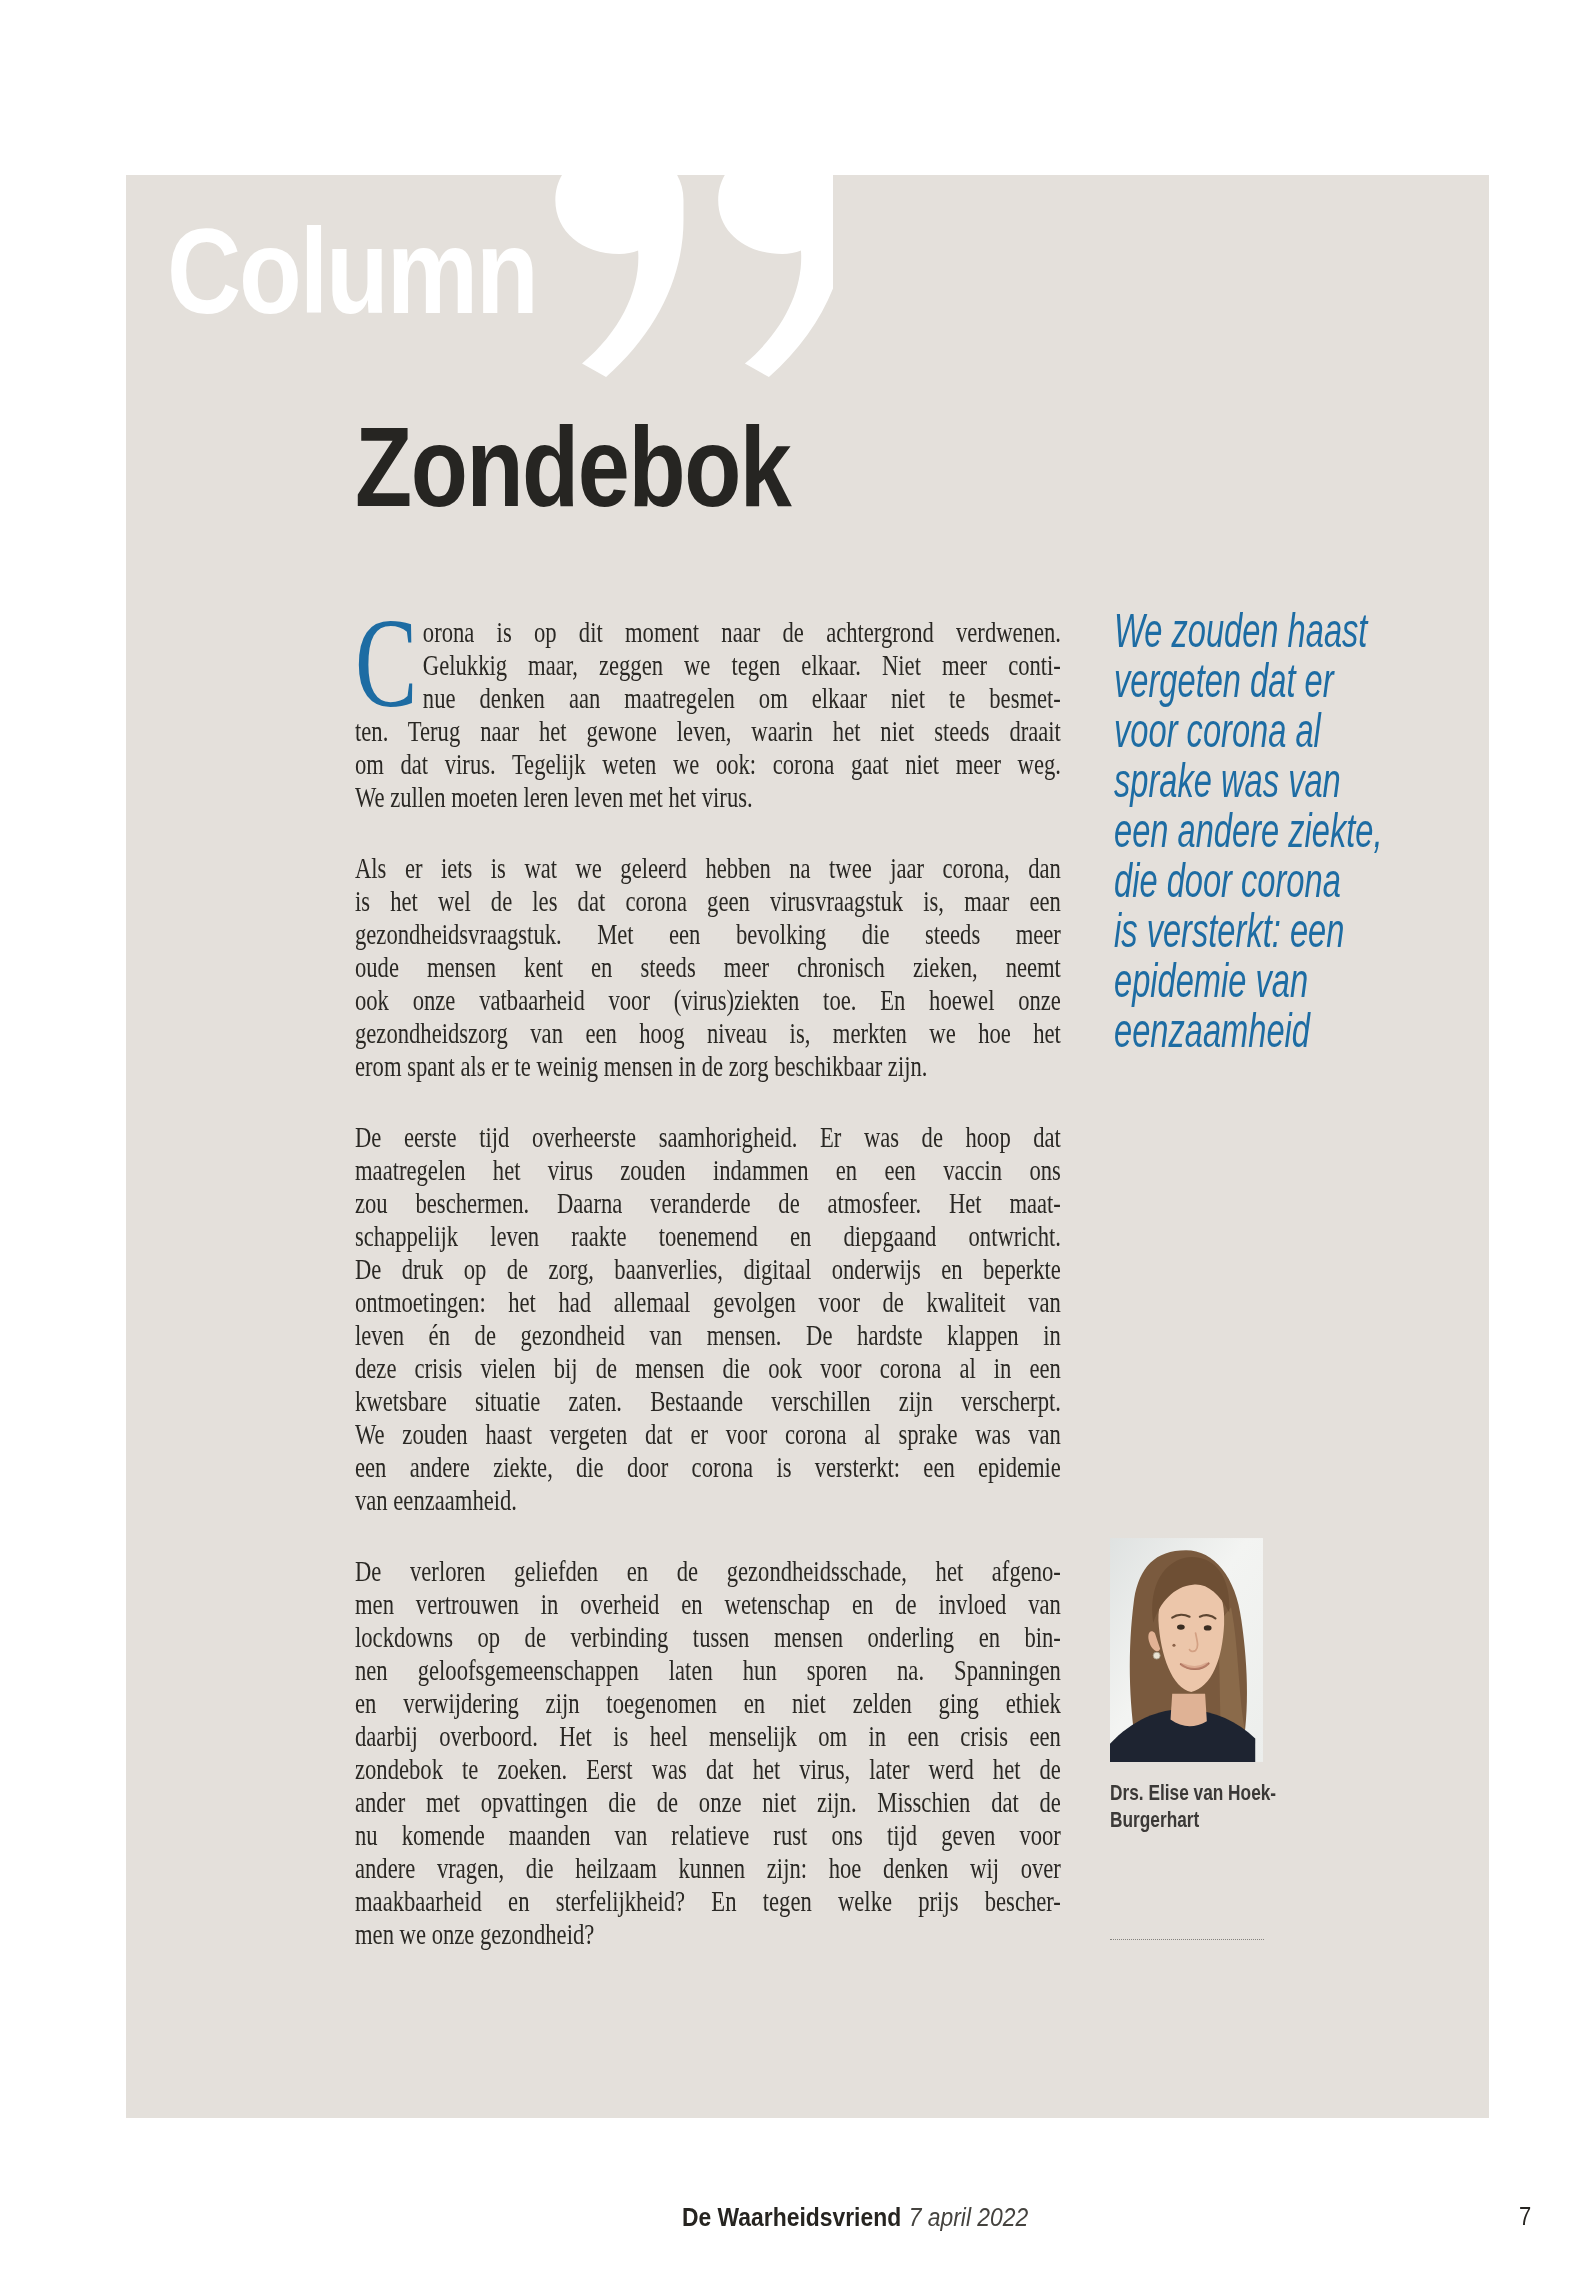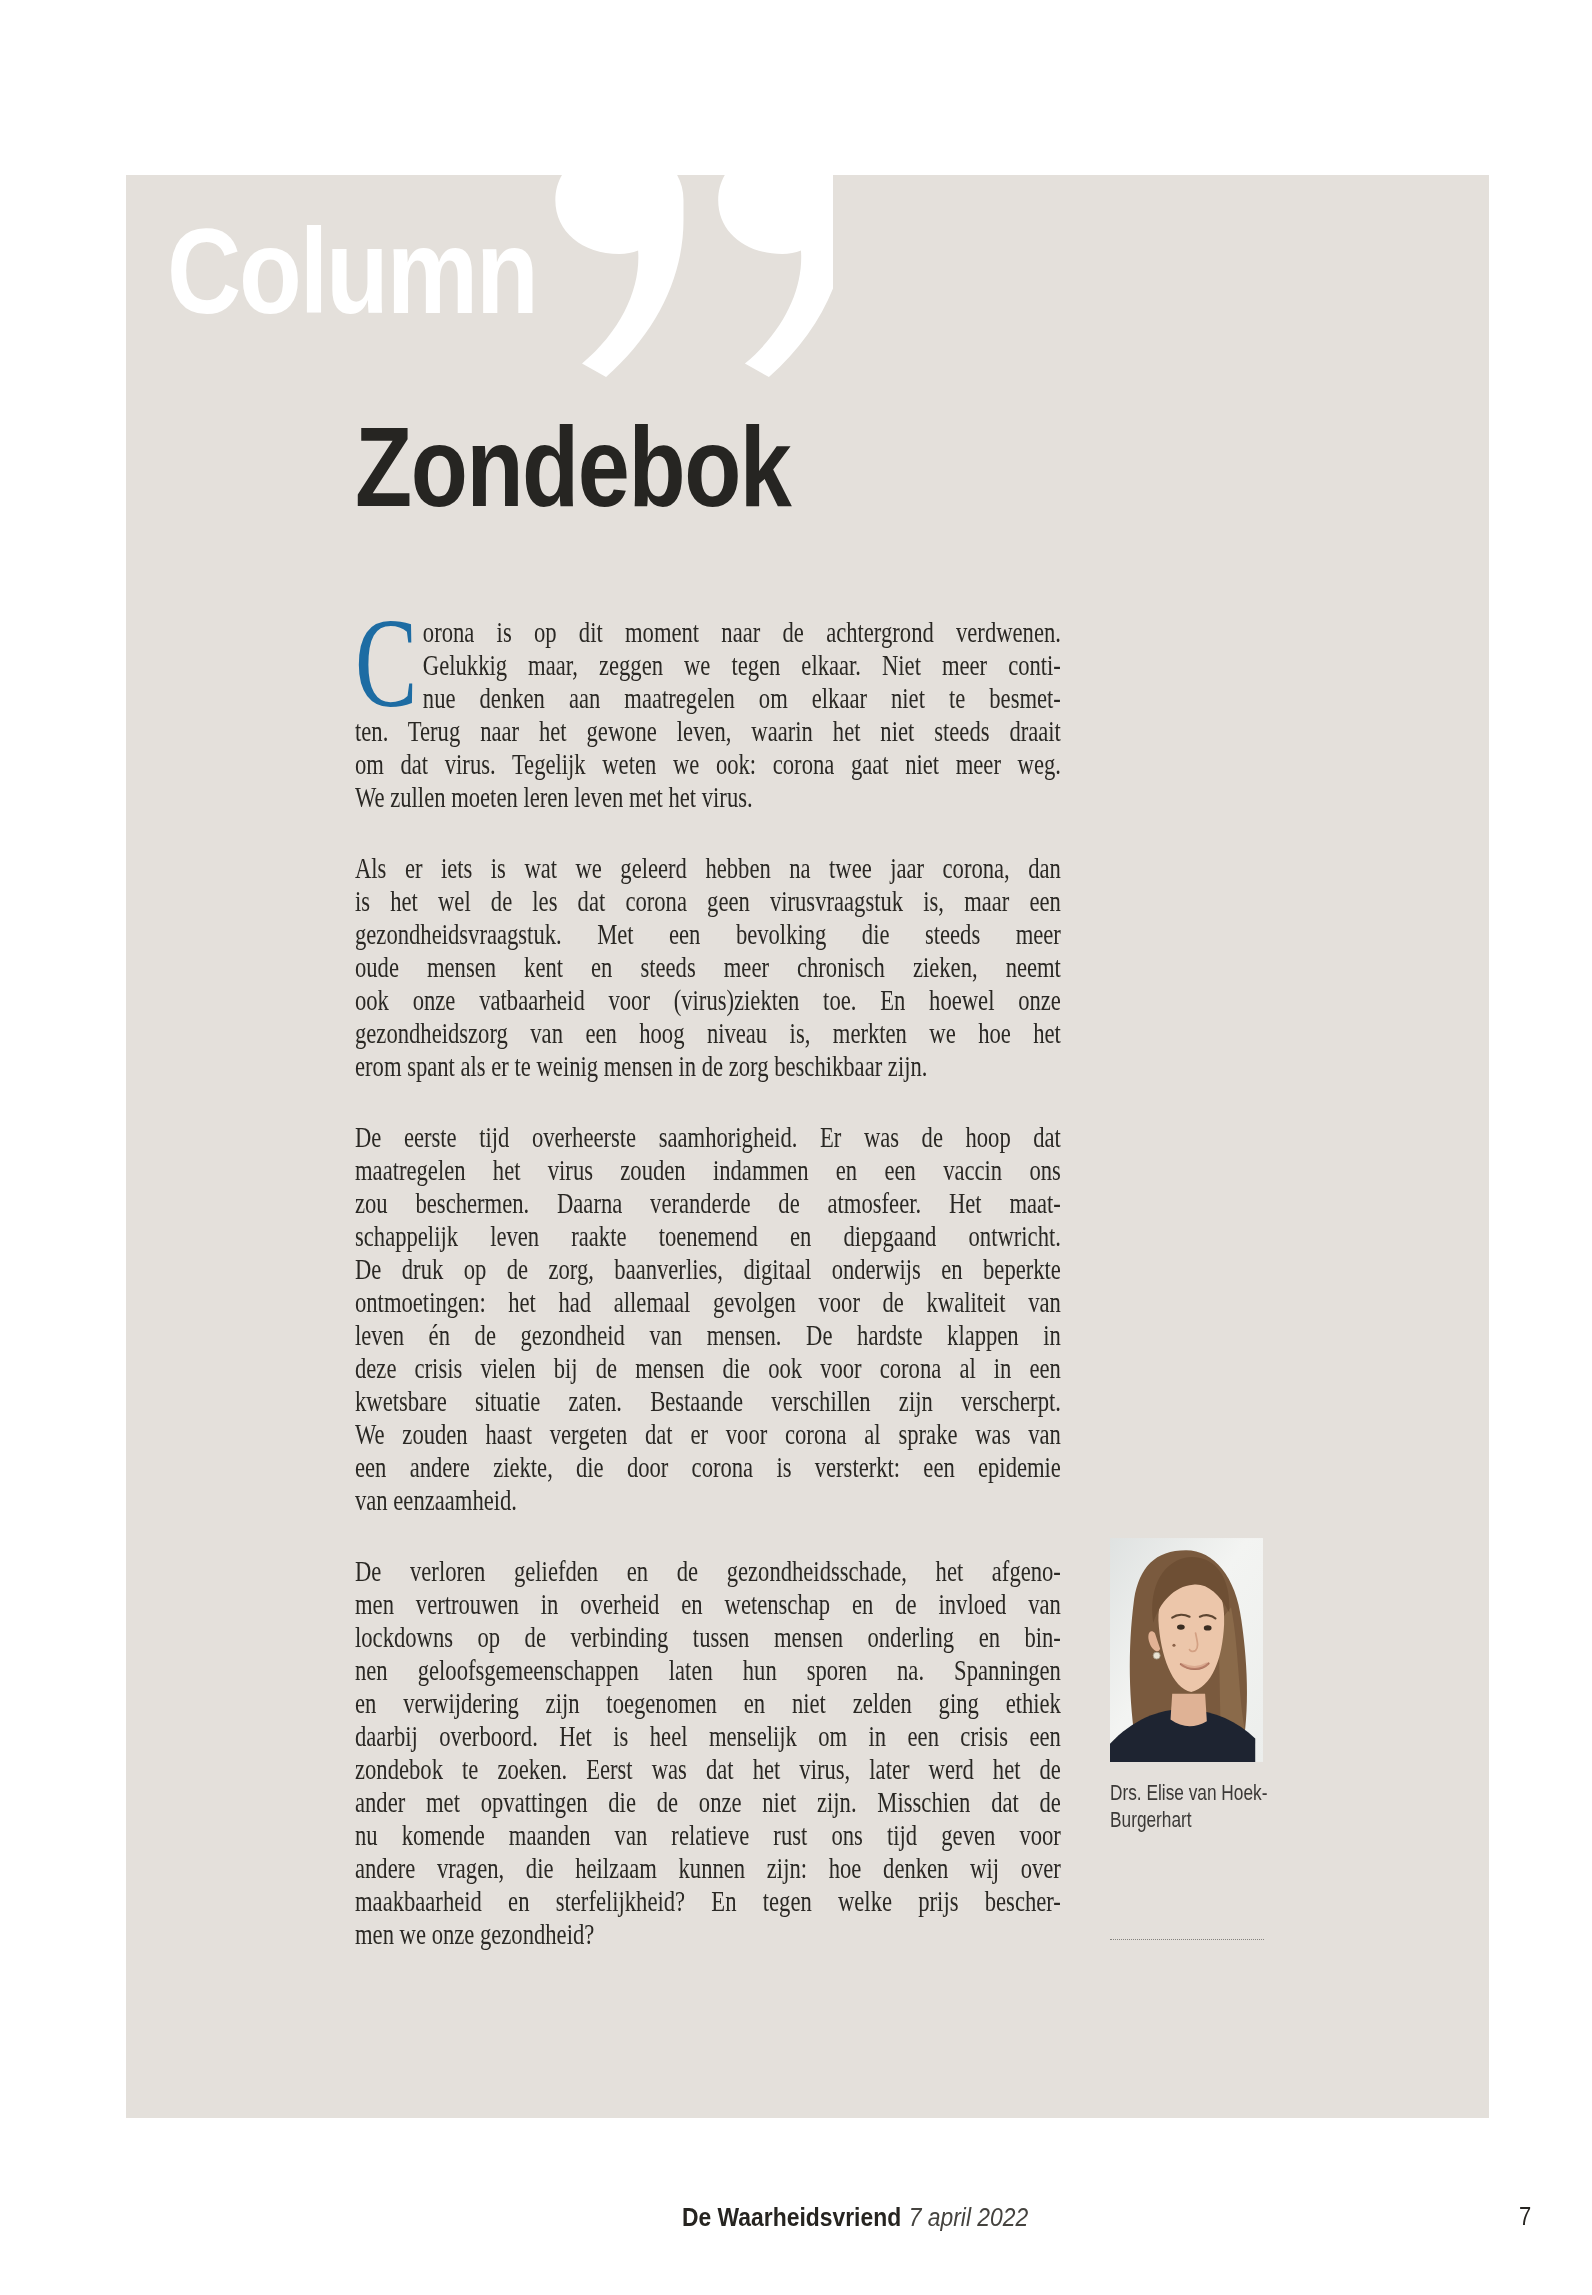--- a/index.html
+++ b/index.html
@@ -54,21 +54,21 @@
     font-size:48px;line-height:50px;height:50px;width:393px;
     transform:scaleX(0.68);transform-origin:0 0;white-space:nowrap;
   }
   
   .photo{position:absolute;left:984px;top:1363px;width:153px;height:224px;}
   .caption{position:absolute;left:984px;top:1604px;}
   .cap-line{
     font-size:21.6px;line-height:27px;height:27px;width:192px;
     transform:scaleX(0.80);transform-origin:0 0;white-space:nowrap;
   }
-  .cap-name{font-weight:normal;color:#3b3937;}
+  .cap-name{font-weight:bold;color:#3b3937;}
   .cap-bio{font-style:italic;color:#6b6966;}
   .cap-rule{
     position:absolute;left:984px;top:1764px;width:154px;height:0;
     border-top:1.7px dotted #85837f;
   }
   
   .footer{
     position:absolute;left:682px;top:2202px;font-size:26px;color:#262420;
     transform:scaleX(0.88);transform-origin:0 0;white-space:nowrap;
   }
@@ -141,20 +141,31 @@
         <div class="bline jl">daarbij overboord. Het is heel menselijk om in een crisis een</div>
         <div class="bline jl">zondebok te zoeken. Eerst was dat het virus, later werd het de</div>
         <div class="bline jl">ander met opvattingen die de onze niet zijn. Misschien dat de</div>
         <div class="bline jl">nu komende maanden van relatieve rust ons tijd geven voor</div>
         <div class="bline jl">andere vragen, die heilzaam kunnen zijn: hoe denken wij over</div>
         <div class="bline jl">maakbaarheid en sterfelijkheid? En tegen welke prijs bescher-</div>
         <div class="bline ll">men we onze gezondheid?</div>
       </div>
     </div>
 
+  <div class="pullquote">
+      <div class="pq-line">We zouden haast</div>
+      <div class="pq-line">vergeten dat er</div>
+      <div class="pq-line">voor corona al</div>
+      <div class="pq-line">sprake was van</div>
+      <div class="pq-line">een andere ziekte,</div>
+      <div class="pq-line">die door corona</div>
+      <div class="pq-line">is versterkt: een</div>
+      <div class="pq-line">epidemie van</div>
+      <div class="pq-line">eenzaamheid</div>
+    </div>
 
   <svg class="photo" viewBox="0 0 177 259">
     <defs>
       <linearGradient id="bgGrad" x1="0" y1="0" x2="1" y2="1">
         <stop offset="0" stop-color="#dfe2e1"></stop>
         <stop offset="0.45" stop-color="#f3f4f2"></stop>
         <stop offset="1" stop-color="#eceeec"></stop>
       </linearGradient>
     </defs>
     <rect x="0" y="0" width="177" height="259" fill="url(#bgGrad)"></rect>

